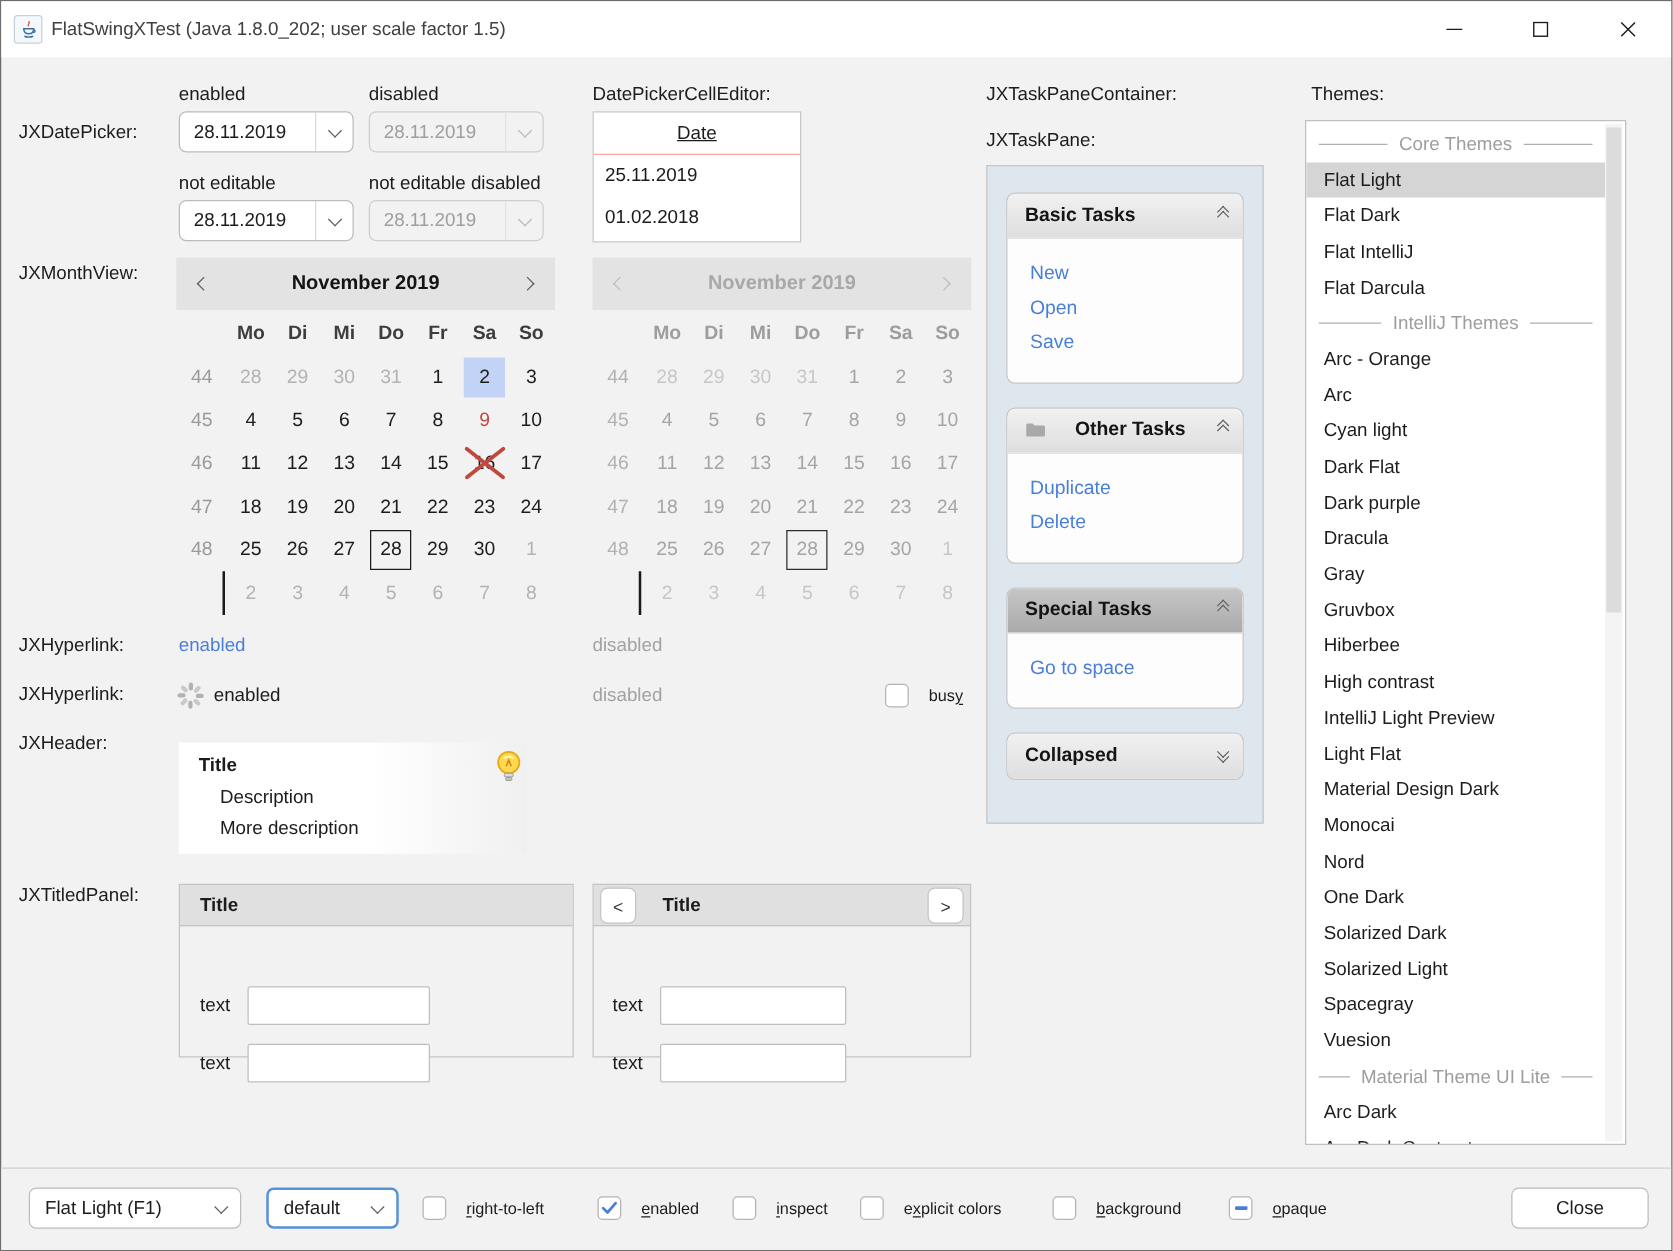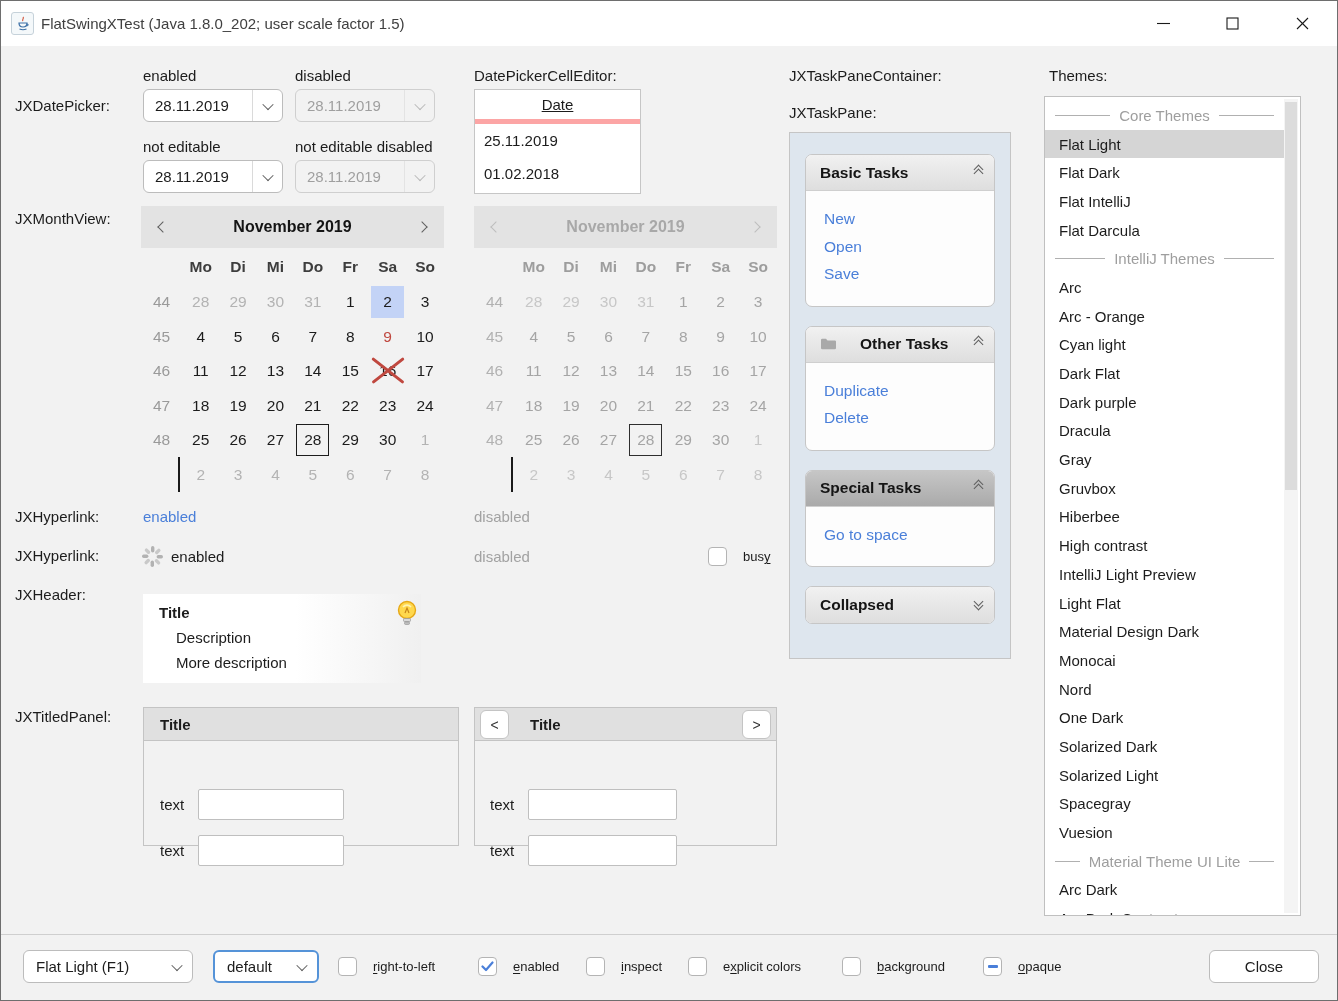--- a/index.html
+++ b/index.html
@@ -38,21 +38,21 @@
   .dp .val { flex:1; padding-left:11px; }
   .dp .sep { width:1px; height:100%; background:#dadada; }
   .dp .arr { width:29px; display:flex; align-items:center; justify-content:center; }
   .dp.disabled { background:#f2f2f2; border-color:#cfcfcf; color:#9f9f9f; }
   .dp.disabled .sep { background:#e3e3e3; }
 
   
   .tbl { position:absolute; left:473px; top:88px; width:167px; height:105px; background:#fff;
          border:1px solid #c6c6c6; font-size:15px; }
   .tbl .th { height:34px; display:flex; align-items:center; justify-content:center;
-             border-bottom:5px solid #fca5a5;text-decoration:underline; }
+             border-bottom:1px solid #fca5a5;text-decoration:underline; }
   .tbl .tr { height:33px; display:flex; align-items:center; padding-left:9px; }
 
   
   .cal { position:absolute; width:303px; height:286px; font-size:15.5px; }
   .calhead { height:42px; background:#e3e3e3; display:flex; align-items:center; position:relative; }
   .calhead .ttl { flex:1; text-align:center; font-weight:bold; font-size:16px; color:#141414; }
   .calhead .nav { position:absolute; top:0; width:40px; height:42px; display:flex;
                   align-items:center; justify-content:center; }
   .calhead .nav.prev { left:2px; } .calhead .nav.next { right:2px; }
   .calgrid { display:grid; grid-template-columns:41px repeat(7,37.4px); }
@@ -667,22 +667,22 @@
         </div>
         <div class="throw sel">Flat Light</div>
         <div class="throw">Flat Dark</div>
         <div class="throw">Flat IntelliJ</div>
         <div class="throw">Flat Darcula</div>
         <div class="thsep">
           <span class="ln"></span>
           <span class="sp">IntelliJ Themes</span>
           <span class="ln"></span>
         </div>
+        <div class="throw">Arc - Orange</div>
         <div class="throw">Arc</div>
-        <div class="throw">Arc - Orange</div>
         <div class="throw">Cyan light</div>
         <div class="throw">Dark Flat</div>
         <div class="throw">Dark purple</div>
         <div class="throw">Dracula</div>
         <div class="throw">Gray</div>
         <div class="throw">Gruvbox</div>
         <div class="throw">Hiberbee</div>
         <div class="throw">High contrast</div>
         <div class="throw">IntelliJ Light Preview</div>
         <div class="throw">Light Flat</div>

